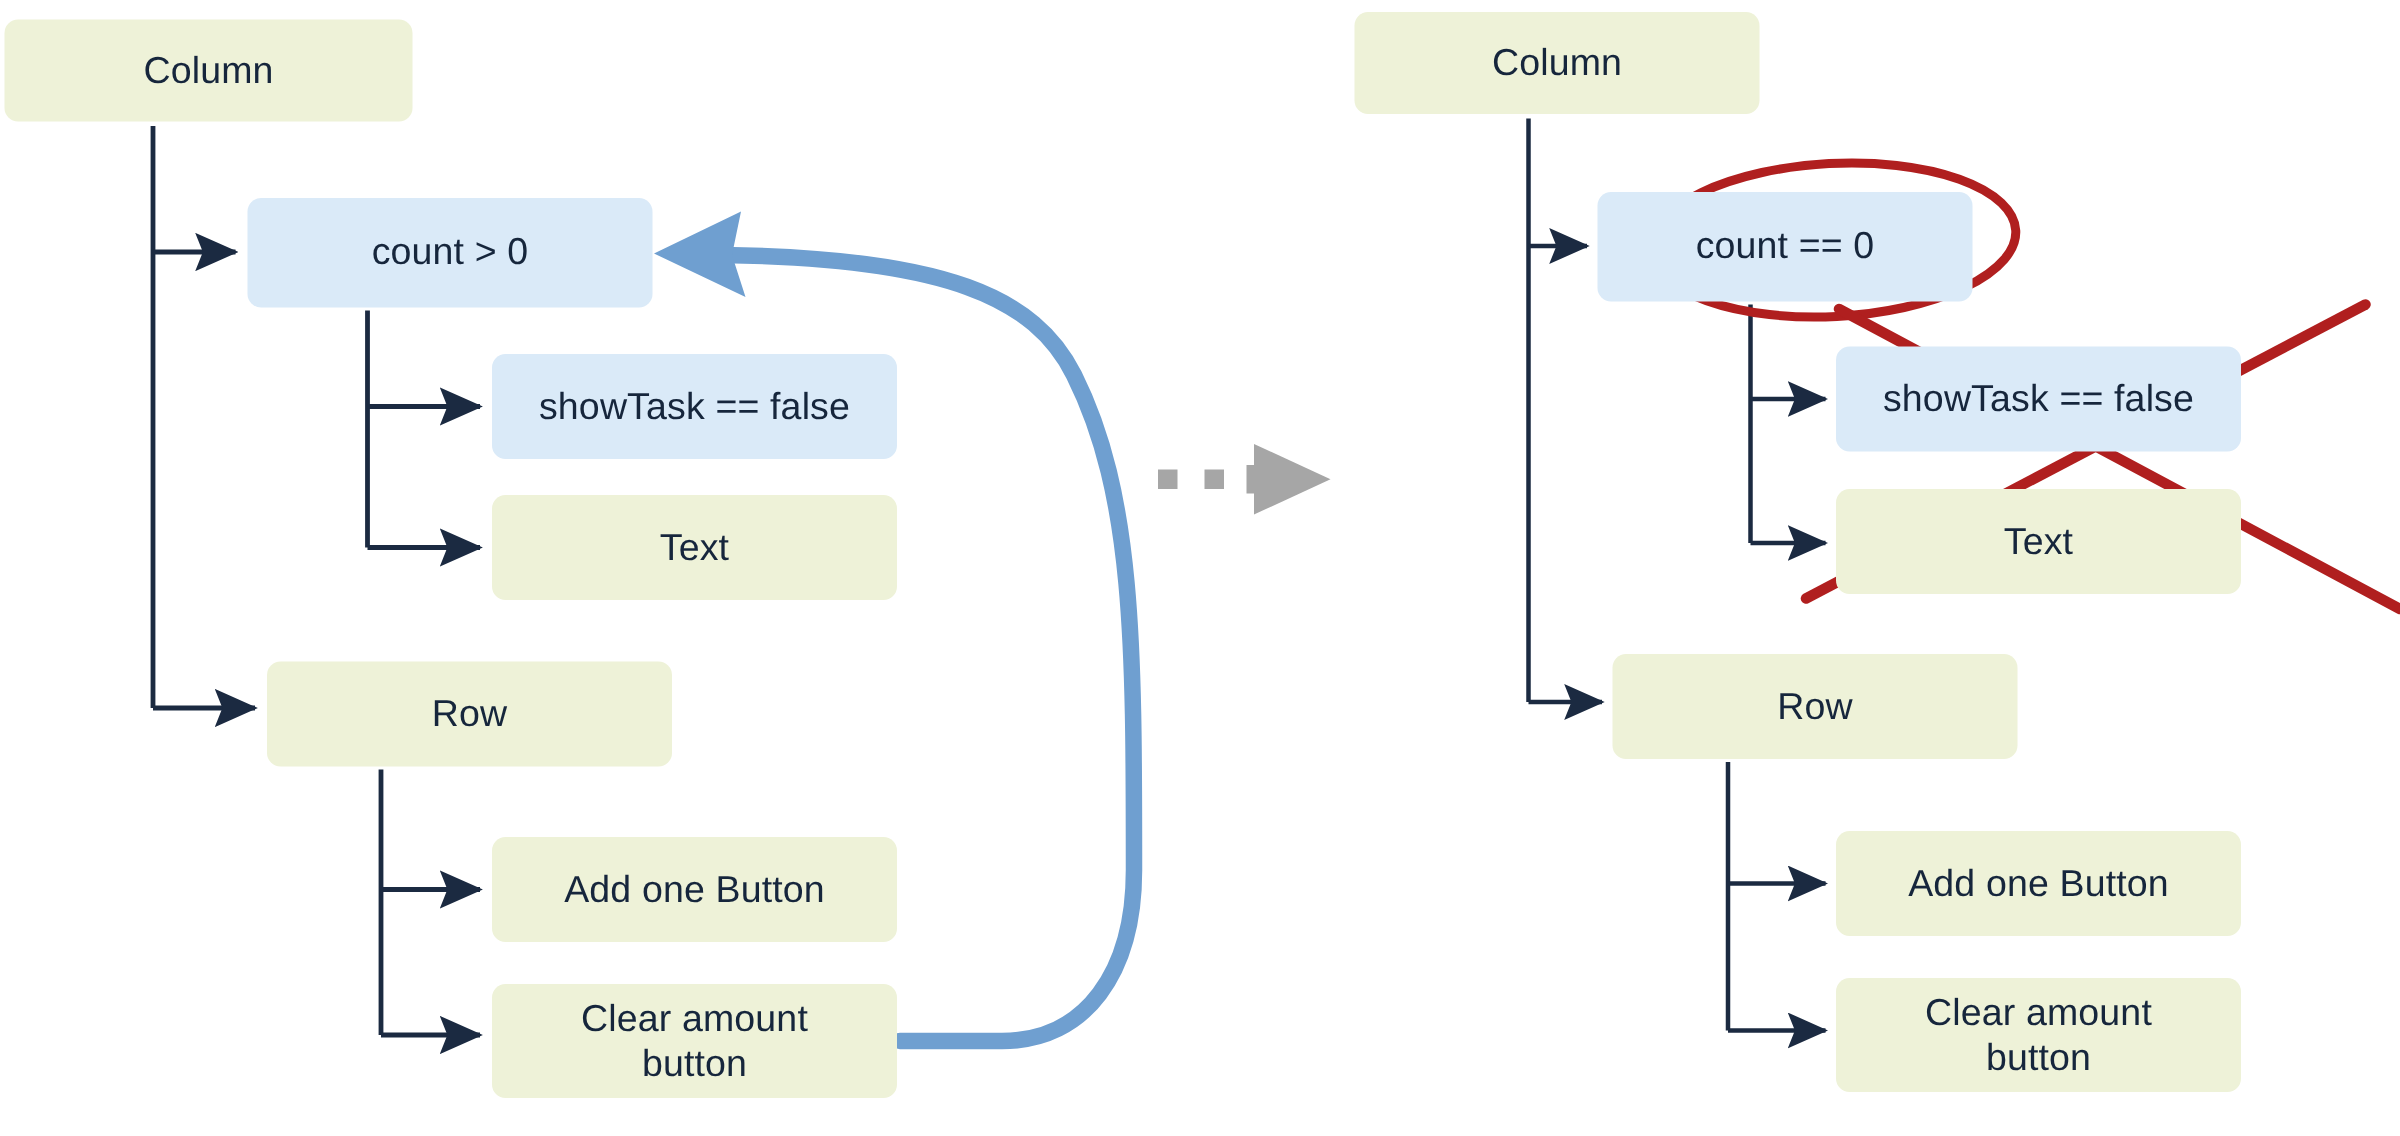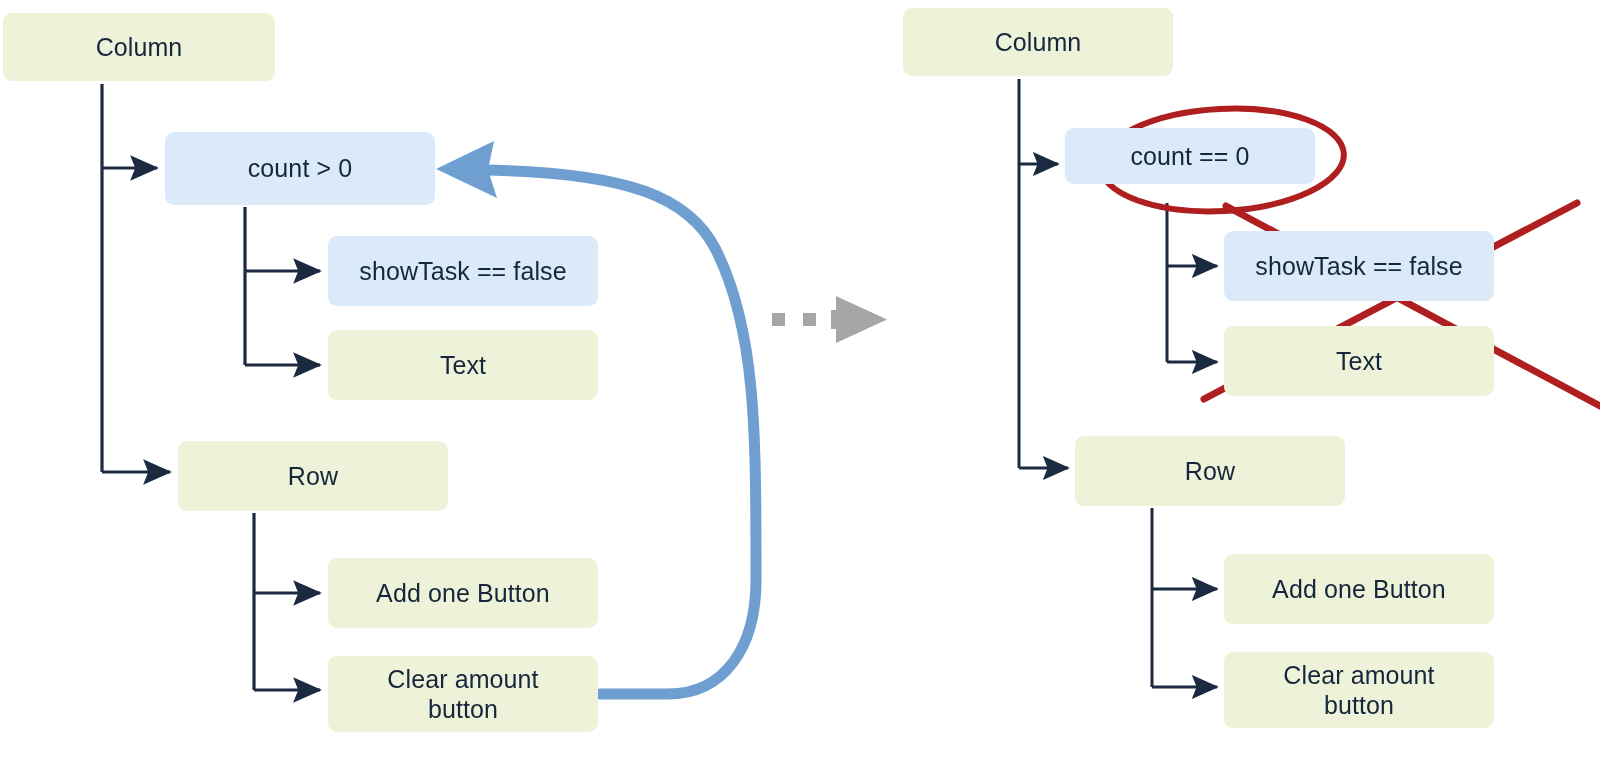--- a/index.html
+++ b/index.html
@@ -134,21 +134,21 @@
 
   <div class="node green" style="left:328px; top:656px; width:270px; height:76px; white-space:pre-line;">
     <span>Clear amount
 button</span>
   </div>
 
   <div class="node green" style="left:903px; top:8px; width:270px; height:68px;">
     <span>Column</span>
   </div>
 
-  <div class="node blue" style="left:1065px; top:128px; width:250px; height:56px;">
+  <div class="node blue" style="left:1065px; top:128px; width:250px; height:73px;">
     <span>count == 0</span>
   </div>
 
   <div class="node blue" style="left:1224px; top:231px; width:270px; height:70px;">
     <span>showTask == false</span>
   </div>
 
   <div class="node green" style="left:1224px; top:326px; width:270px; height:70px;">
     <span>Text</span>
   </div>

